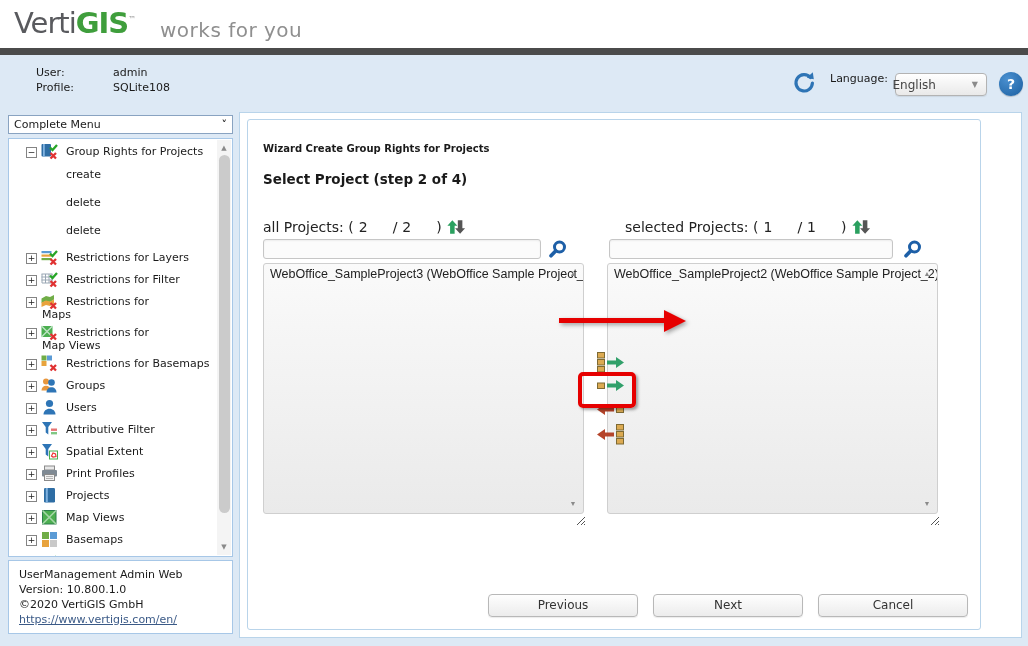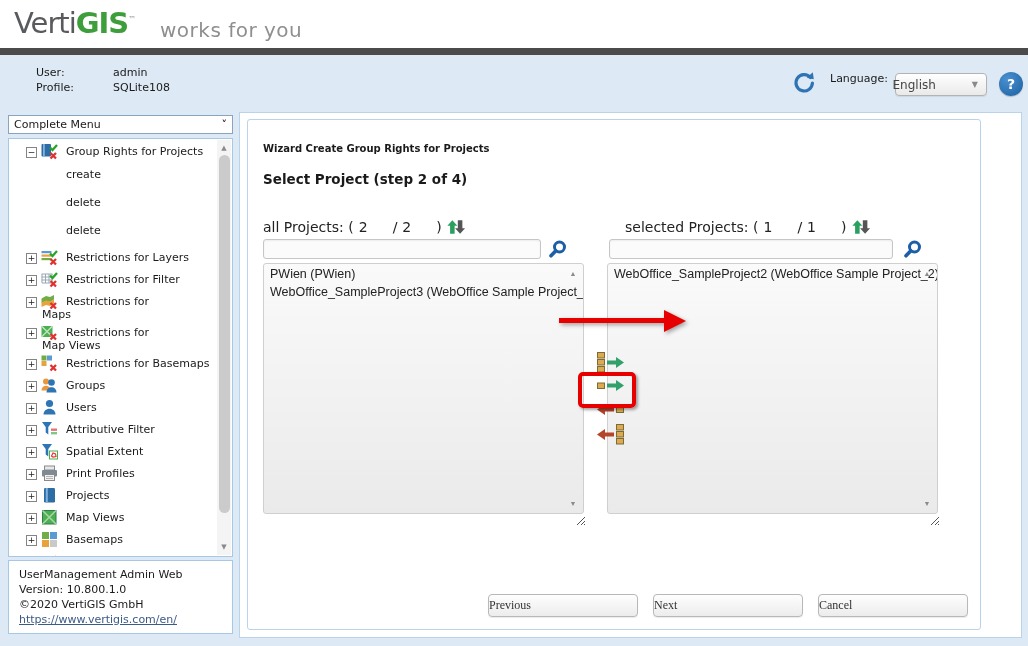--- a/index.html
+++ b/index.html
@@ -73,22 +73,22 @@
   
   #hl-box{left:578px;top:372px;width:50px;height:28px;border:4px solid var(--annotation-red,#e60000);
      border-radius:5px;box-shadow:2px 2px 3px rgba(0,0,0,.35);pointer-events:none;}
   #ann-arrow{left:559px;top:309px;width:130px;height:23px;filter:drop-shadow(2px 2px 2px rgba(0,0,0,.35));pointer-events:none;}
   #ann-arrow .shaft{position:absolute;left:0;top:9px;width:105px;height:5px;background:var(--annotation-red,#e60000);}
   #ann-arrow .head{position:absolute;left:105px;top:0.5px;width:0;height:0;border-top:11px solid transparent;
      border-bottom:11px solid transparent;border-left:22px solid var(--annotation-red,#e60000);}
 
   
   .wbtn{top:594px;width:150px;height:23px;border:1px solid #b8b8b8;border-radius:4px;
-     background:linear-gradient(#fefefe,#ececec);font-size:12px;color:#333;
-     line-height:21px;box-sizing:border-box;cursor:pointer;box-shadow:0 1px 1px rgba(0,0,0,.08);font-family:Liberation Serif, serif;}
+     background:linear-gradient(#fefefe,#ececec);font-size:12px;color:#333;text-align:center;
+     line-height:21px;box-sizing:border-box;cursor:pointer;box-shadow:0 1px 1px rgba(0,0,0,.08);}
 </style>
 </head>
 <body>
 
 <div id="app">
 
   <div class="abs" id="top-header">
     <div class="abs" id="logo"><span>Verti</span><b>GIS</b><sup>™</sup></div>
     <div class="abs" id="tagline">works for you</div>
   </div>
@@ -235,21 +235,20 @@
   </div>
   <input class="abs search-input" style="left: 263px; width: 278px;" value="">
   <div class="abs search-btn" style="left:548px;">
     <svg width="19" height="19" viewBox="0 0 19 19">
         <circle cx="11.5" cy="7" r="5" fill="none" stroke="#1d5fa7" stroke-width="3"></circle>
         <path d="M7.8 10.8L3 15.8" stroke="#1d5fa7" stroke-width="3.6" stroke-linecap="round"></path>
       </svg>
   </div>
   <div class="abs listbox" style="left:263px;width:321px;">
     <div>
-        <div class="list-item">PWien (PWien)</div>
         <div class="list-item">WebOffice_SampleProject3 (WebOffice Sample Project_2)</div>
       </div>
     <span class="scr-arrow" style="right:3px;top:6px;left:auto;">▲</span>
     <span class="scr-arrow" style="right:3px;bottom:6px;left:auto;">▼</span>
   </div>
   <div class="abs grip" style="left:576px;top:516px;">
     <svg width="10" height="10">
         <path d="M9 1L1 9M9 5L5 9M9 8L8 9" stroke="#555" stroke-width="1"></path>
       </svg>
   </div>

